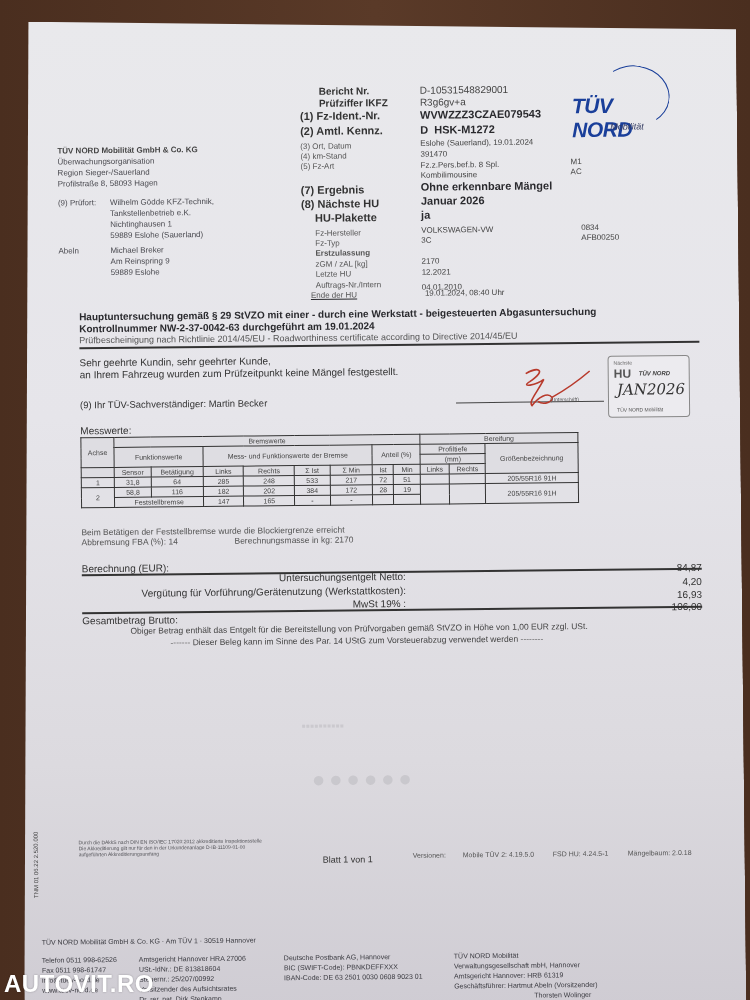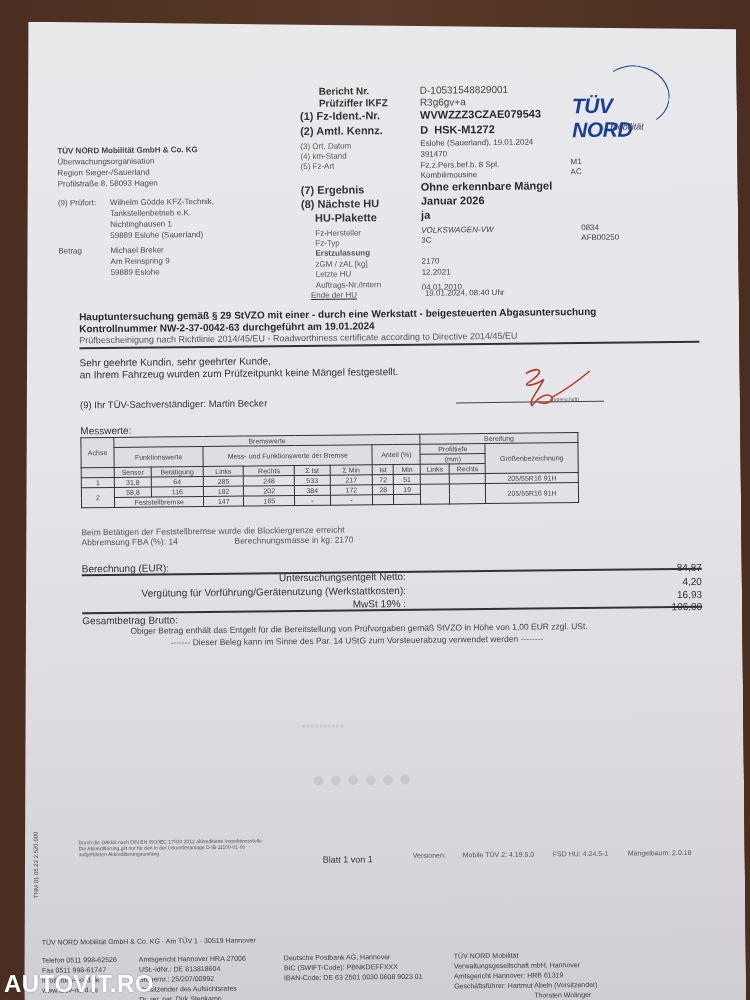--- a/index.html
+++ b/index.html
@@ -69,21 +69,21 @@
   </div>
 
   <div class="abs small" style="left:42px; top:176px;">(9) Prüfort:</div>
   <div class="abs small" style="left:94px; top:176px;">
     <div>Wilhelm Gödde KFZ-Technik,</div>
     <div>Tankstellenbetrieb e.K.</div>
     <div>Nichtinghausen 1</div>
     <div>59889 Eslohe (Sauerland)</div>
   </div>
 
-  <div class="abs small" style="left:42px; top:224px;">Betrag</div>
+  <div class="abs small" style="left:42px; top:224px;">Abeln</div>
   <div class="abs small" style="left:94px; top:224px;">
     <div>Michael Breker</div>
     <div>Am Reinspring 9</div>
     <div>59889 Eslohe</div>
   </div>
 
   <div>
     <div class="lbl-row" style="left:290px; top:62px;"><span class="bold-lbl" style="font-size:10px; margin-left:14px;">Bericht Nr.</span></div>
     <div class="lbl-row" style="left:405px; top:62px;"><span class="val-n" style="font-size:10px;">D-10531548829001</span></div>
 
@@ -111,21 +111,21 @@
     <div class="lbl-row" style="left:285px; top:161px;"><span class="bold-lbl">(7) Ergebnis</span></div>
     <div class="lbl-row" style="left:405px; top:159px;"><span class="val-b">Ohne erkennbare Mängel</span></div>
 
     <div class="lbl-row" style="left:285px; top:175px;"><span class="bold-lbl">(8) Nächste HU</span></div>
     <div class="lbl-row" style="left:405px; top:173px;"><span class="val-b">Januar 2026</span></div>
 
     <div class="lbl-row" style="left:299px; top:189px;"><span class="bold-lbl">HU-Plakette</span></div>
     <div class="lbl-row" style="left:405px; top:187px;"><span class="val-b">ja</span></div>
 
     <div class="lbl-row" style="left:299px; top:203px;"><span class="norm-lbl">Fz-Hersteller</span></div>
-    <div class="lbl-row" style="left:405px; top:201px;font-style:italic;"><span class="val-n">VOLKSWAGEN-VW</span></div>
+    <div class="lbl-row" style="left:405px; top:201px;"><span class="val-n">VOLKSWAGEN-VW</span></div>
     <div class="lbl-row" style="left:565px; top:200px;"><span class="val-n">0834</span></div>
 
     <div class="lbl-row" style="left:299px; top:213px;"><span class="norm-lbl">Fz-Typ</span></div>
     <div class="lbl-row" style="left:405px; top:211px;"><span class="val-n">3C</span></div>
     <div class="lbl-row" style="left:565px; top:210px;"><span class="val-n">AFB00250</span></div>
 
     <div class="lbl-row" style="left:299px; top:223px;font-weight:bold;"><span class="norm-lbl">Erstzulassung</span></div>
     <div class="lbl-row" style="left:405px; top:222px;margin-top:36px;"><span class="val-n">04.01.2010</span></div>
 
     <div class="lbl-row" style="left:299px; top:234px;"><span class="norm-lbl">zGM / zAL [kg]</span></div>
@@ -148,20 +148,27 @@
   <div class="abs" style="left:62px; top:336px; font-size:10px; color:#333; white-space:nowrap;">Sehr geehrte Kundin, sehr geehrter Kunde,</div>
   <div class="abs" style="left:62px; top:348px; font-size:10px; color:#333; white-space:nowrap;">an Ihrem Fahrzeug wurden zum Prüfzeitpunkt keine Mängel festgestellt.</div>
   <div class="abs" style="left:62px; top:378px; font-size:9.5px; color:#333; white-space:nowrap;">(9) Ihr TÜV-Sachverständiger: Martin Becker</div>
 
   <div class="hr-thin" style="left:438px; top:385px; width:148px;"></div>
   <svg class="signature" width="90" height="50" viewBox="0 0 90 50">
     <path d="M18 12 C30 5, 40 8, 22 20 C12 26, 28 24, 36 18 C30 30, 20 40, 24 44 C30 36, 40 30, 44 36 C46 40, 36 44, 30 40 M44 36 C55 30, 70 20, 82 10" stroke="#b83a2c" stroke-width="1.6" fill="none"></path>
   </svg>
   <div class="abs" style="left:532px; top:380px; font-size:5px; color:#555;">(Unterschrift)</div>
 
+  <div class="stamp">
+    <div class="abs" style="left:5px; top:3px; font-size:5px; color:#666;">Nächste</div>
+    <div class="abs" style="left:5px; top:10px; font-size:12px; font-weight:bold; color:#555;">HU</div>
+    <div class="abs" style="left:30px; top:14px; font-size:6px; font-weight:bold; font-style:italic; color:#444;">TÜV NORD</div>
+    <div class="abs" style="left:8px; top:24px; font-size:15px; font-style:italic; color:#333; font-family:'DejaVu Serif', serif;">JAN2026</div>
+    <div class="abs" style="left:8px; top:50px; font-size:5px; color:#555; white-space:nowrap;">TÜV NORD Mobilität</div>
+  </div>
 
   <div class="abs" style="left:62px; top:404px; font-size:10px; color:#333;">Messwerte:</div>
   <table class="mw" style="left:62px; top:416px; width:498px;">
     <tbody>
         <tr>
       <td rowspan="3" class="hdr">Achse</td>
       <td colspan="8" class="hdr">Bremswerte</td>
       <td colspan="3" class="hdr">Bereifung</td>
     </tr>
     <tr>

